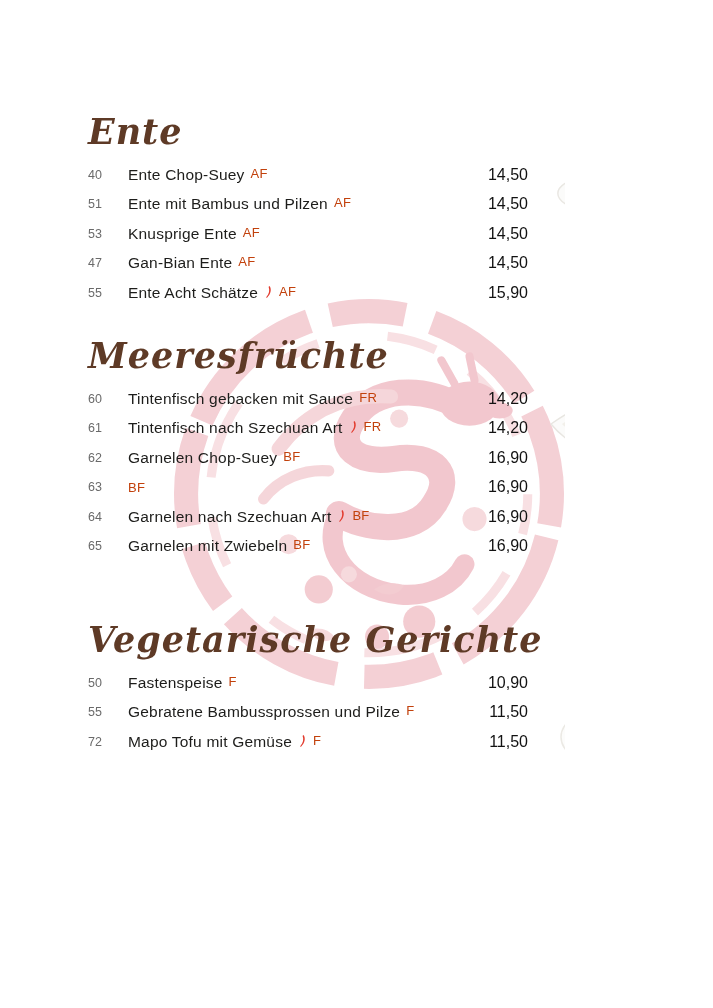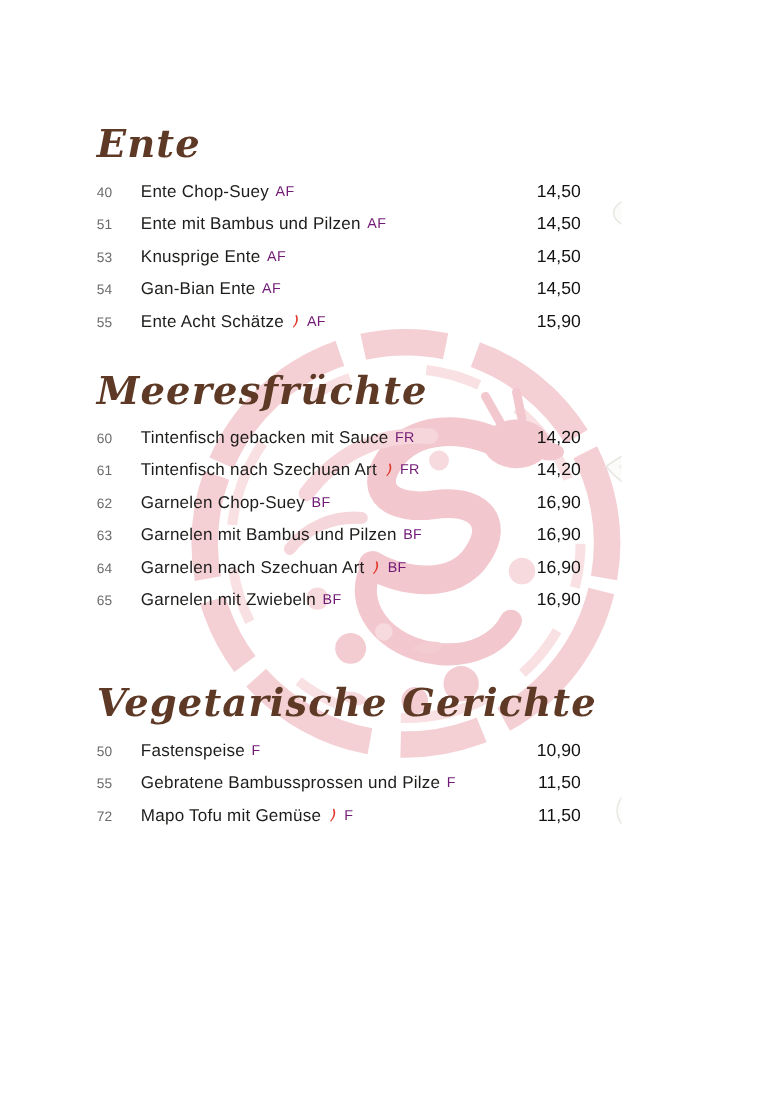--- a/index.html
+++ b/index.html
@@ -16,21 +16,21 @@
   .section-title{
     font-family:"DejaVu Serif",serif;font-style:italic;font-weight:700;
     font-size:35px;line-height:44px;color:#5e3a26;letter-spacing:1px;
     margin:0 0 6px 0;white-space:nowrap;
   }
   .rows{display:block;}
   .row{display:flex;align-items:center;height:29.5px;}
   .num{width:40px;flex:0 0 40px;font-size:12.5px;color:#6a6a6a;}
   .name{flex:1;display:flex;align-items:flex-start;gap:6px;font-size:15.5px;color:#1d1d1b;letter-spacing:.2px;white-space:nowrap;}
   .chili{flex:0 0 auto;display:inline-block;margin-top:1px;}
-  .tag{font-size:13px;color:#701a75;letter-spacing:.3px;}
+  .tag{font-size:13px;color:#c2410c;letter-spacing:.3px;}
   .price{flex:0 0 auto;font-size:16px;color:#121212;text-align:center;}
   .photo{position:absolute;z-index:2;}
   #photo-0{left:552px;top:132px;width:146px;height:90px;}
   #photo-1{left:548px;top:370px;width:162px;height:98px;}
   #photo-2{left:558px;top:690px;width:116px;height:84px;}
 </style>
 </head>
 <body>
 
 <div class="page">
@@ -187,21 +187,21 @@
           <div class="row">
     <span class="num">53</span>
     <span class="name">
       <span>Knusprige Ente</span>
 
       <span class="tag">AF</span>
     </span>
     <span class="price">14,50</span>
   </div>
           <div class="row">
-    <span class="num">54</span>
+    <span class="num">47</span>
     <span class="name">
       <span>Gan-Bian Ente</span>
 
       <span class="tag">AF</span>
     </span>
     <span class="price">14,50</span>
   </div>
           <div class="row">
     <span class="num">55</span>
     <span class="name">
@@ -243,21 +243,20 @@
     <span class="name">
       <span>Garnelen Chop-Suey</span>
 
       <span class="tag">BF</span>
     </span>
     <span class="price">16,90</span>
   </div>
           <div class="row">
     <span class="num">63</span>
     <span class="name">
-      <span>Garnelen mit Bambus und Pilzen</span>
 
       <span class="tag">BF</span>
     </span>
     <span class="price">16,90</span>
   </div>
           <div class="row">
     <span class="num">64</span>
     <span class="name">
       <span>Garnelen nach Szechuan Art</span>
       <svg class="chili" width="9" height="15" viewBox="0 0 10 16" aria-hidden="true">

